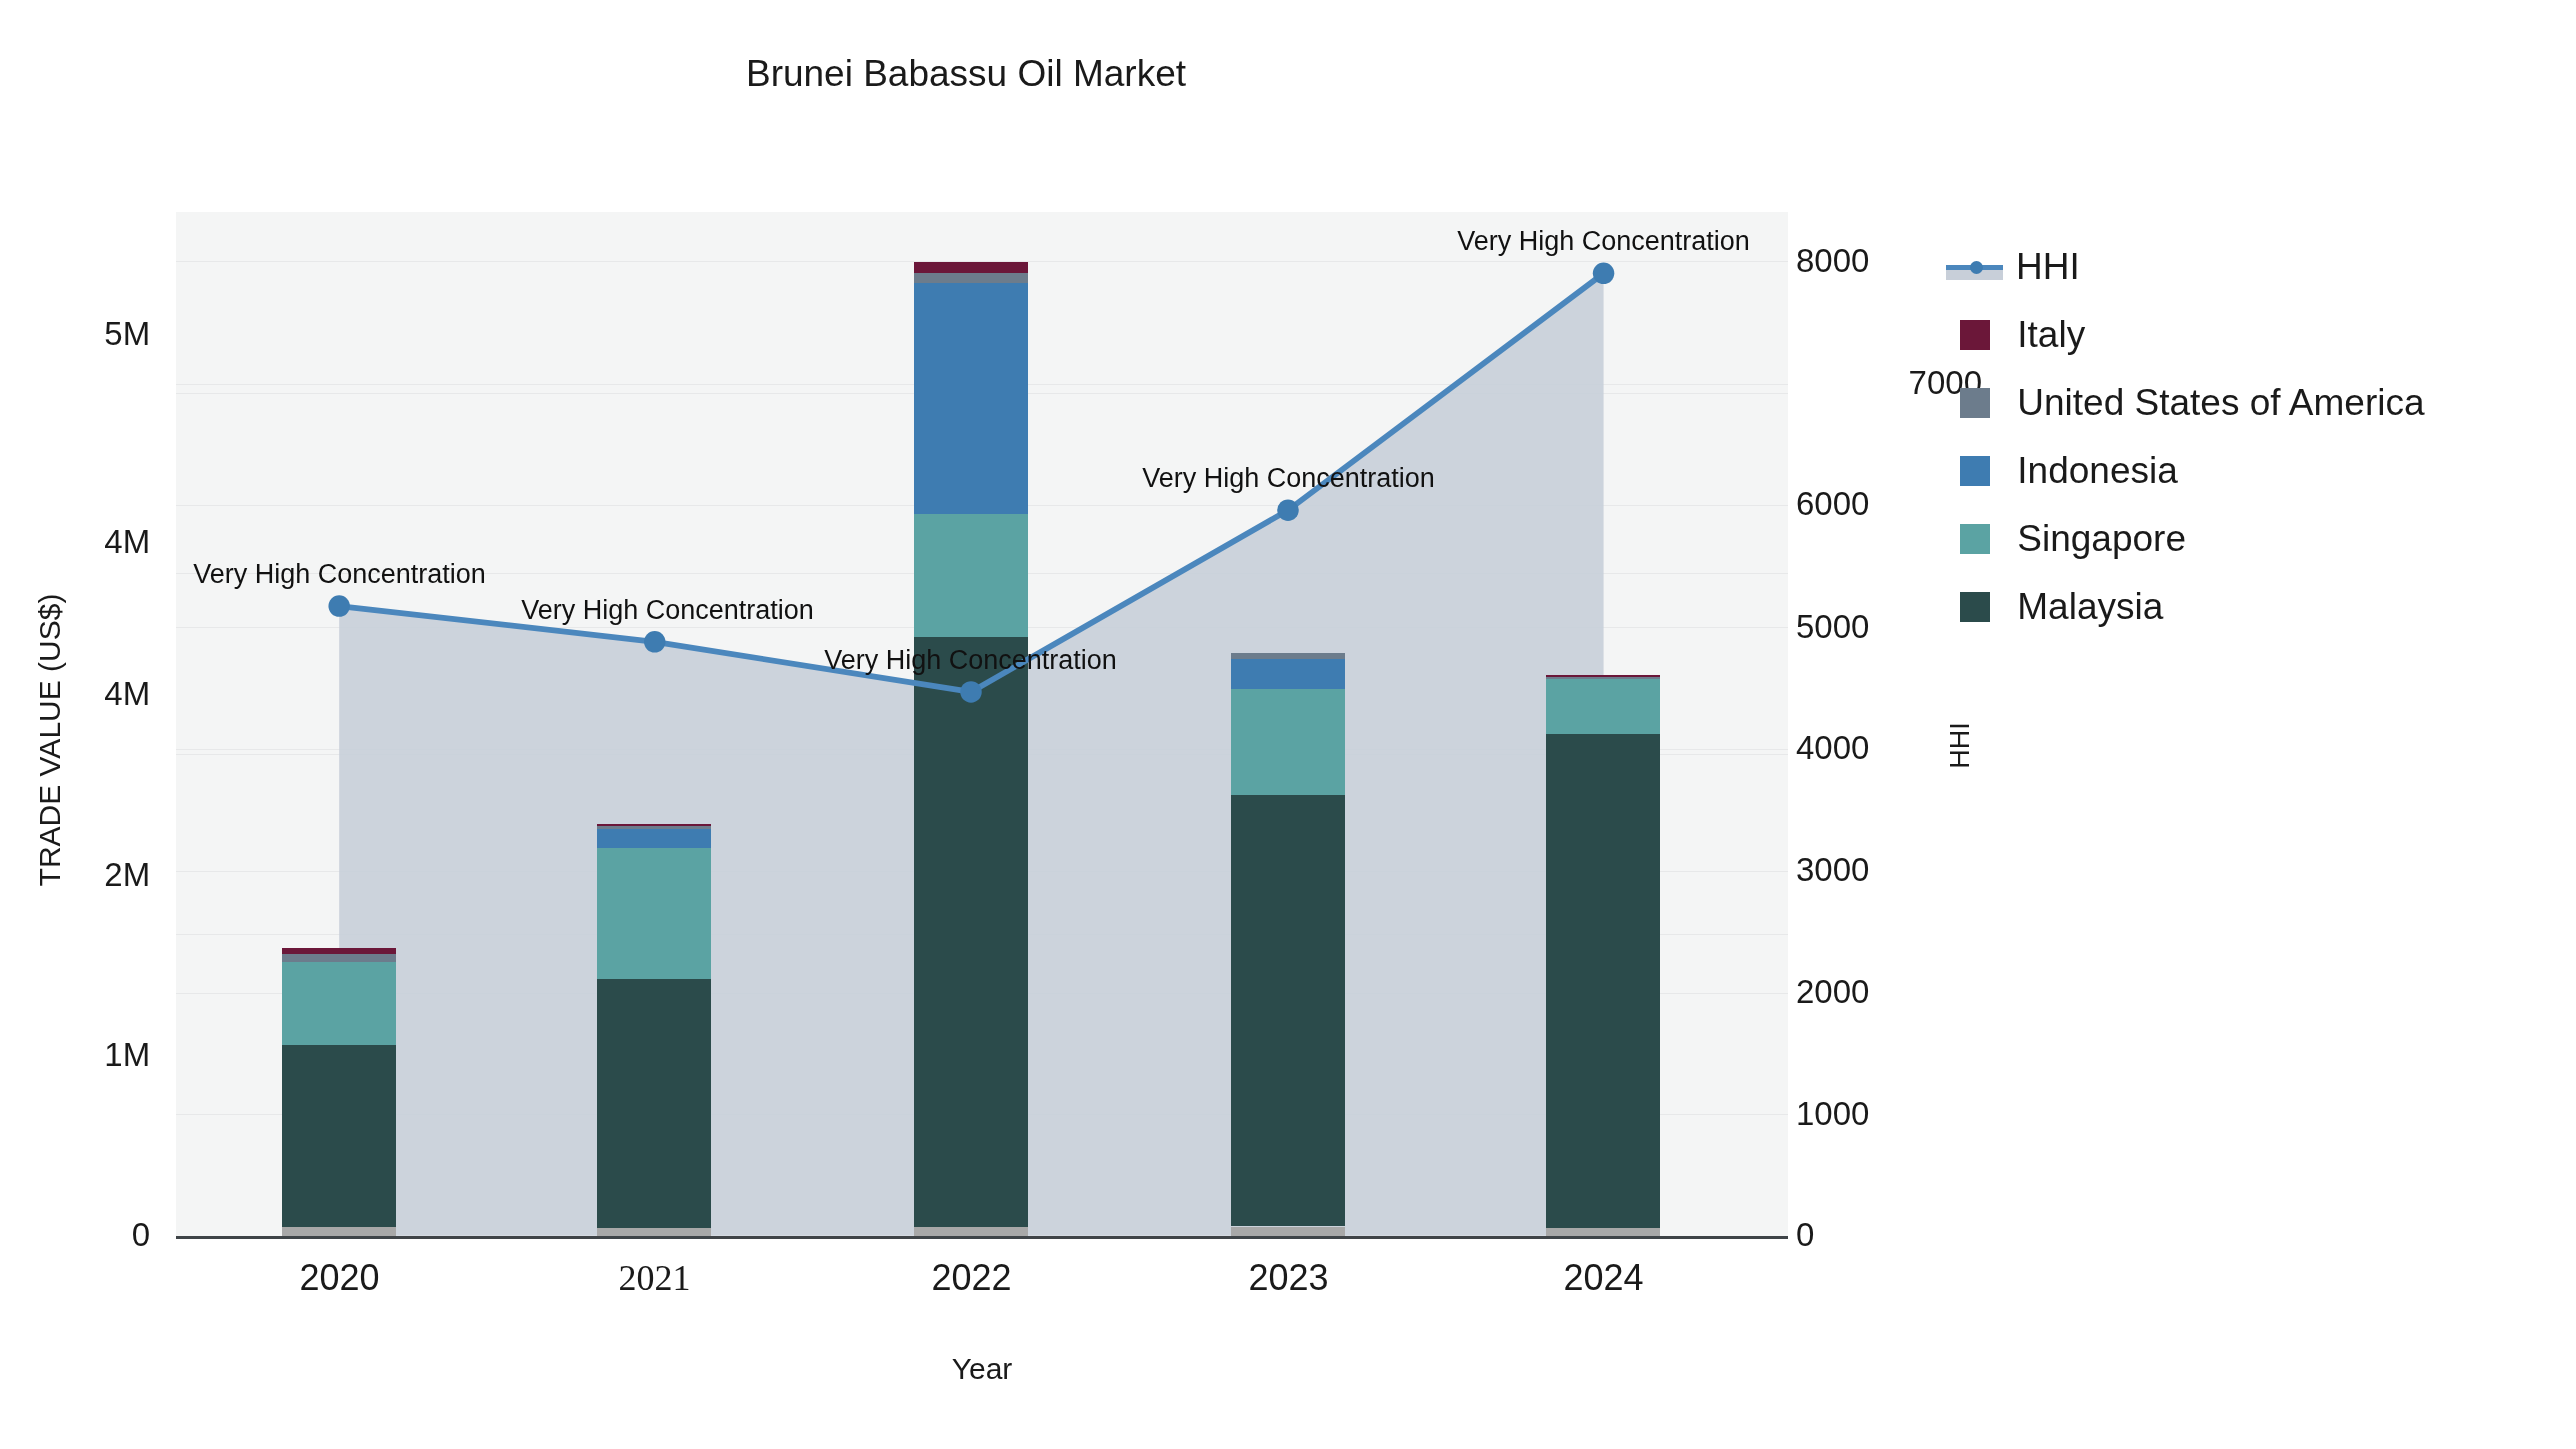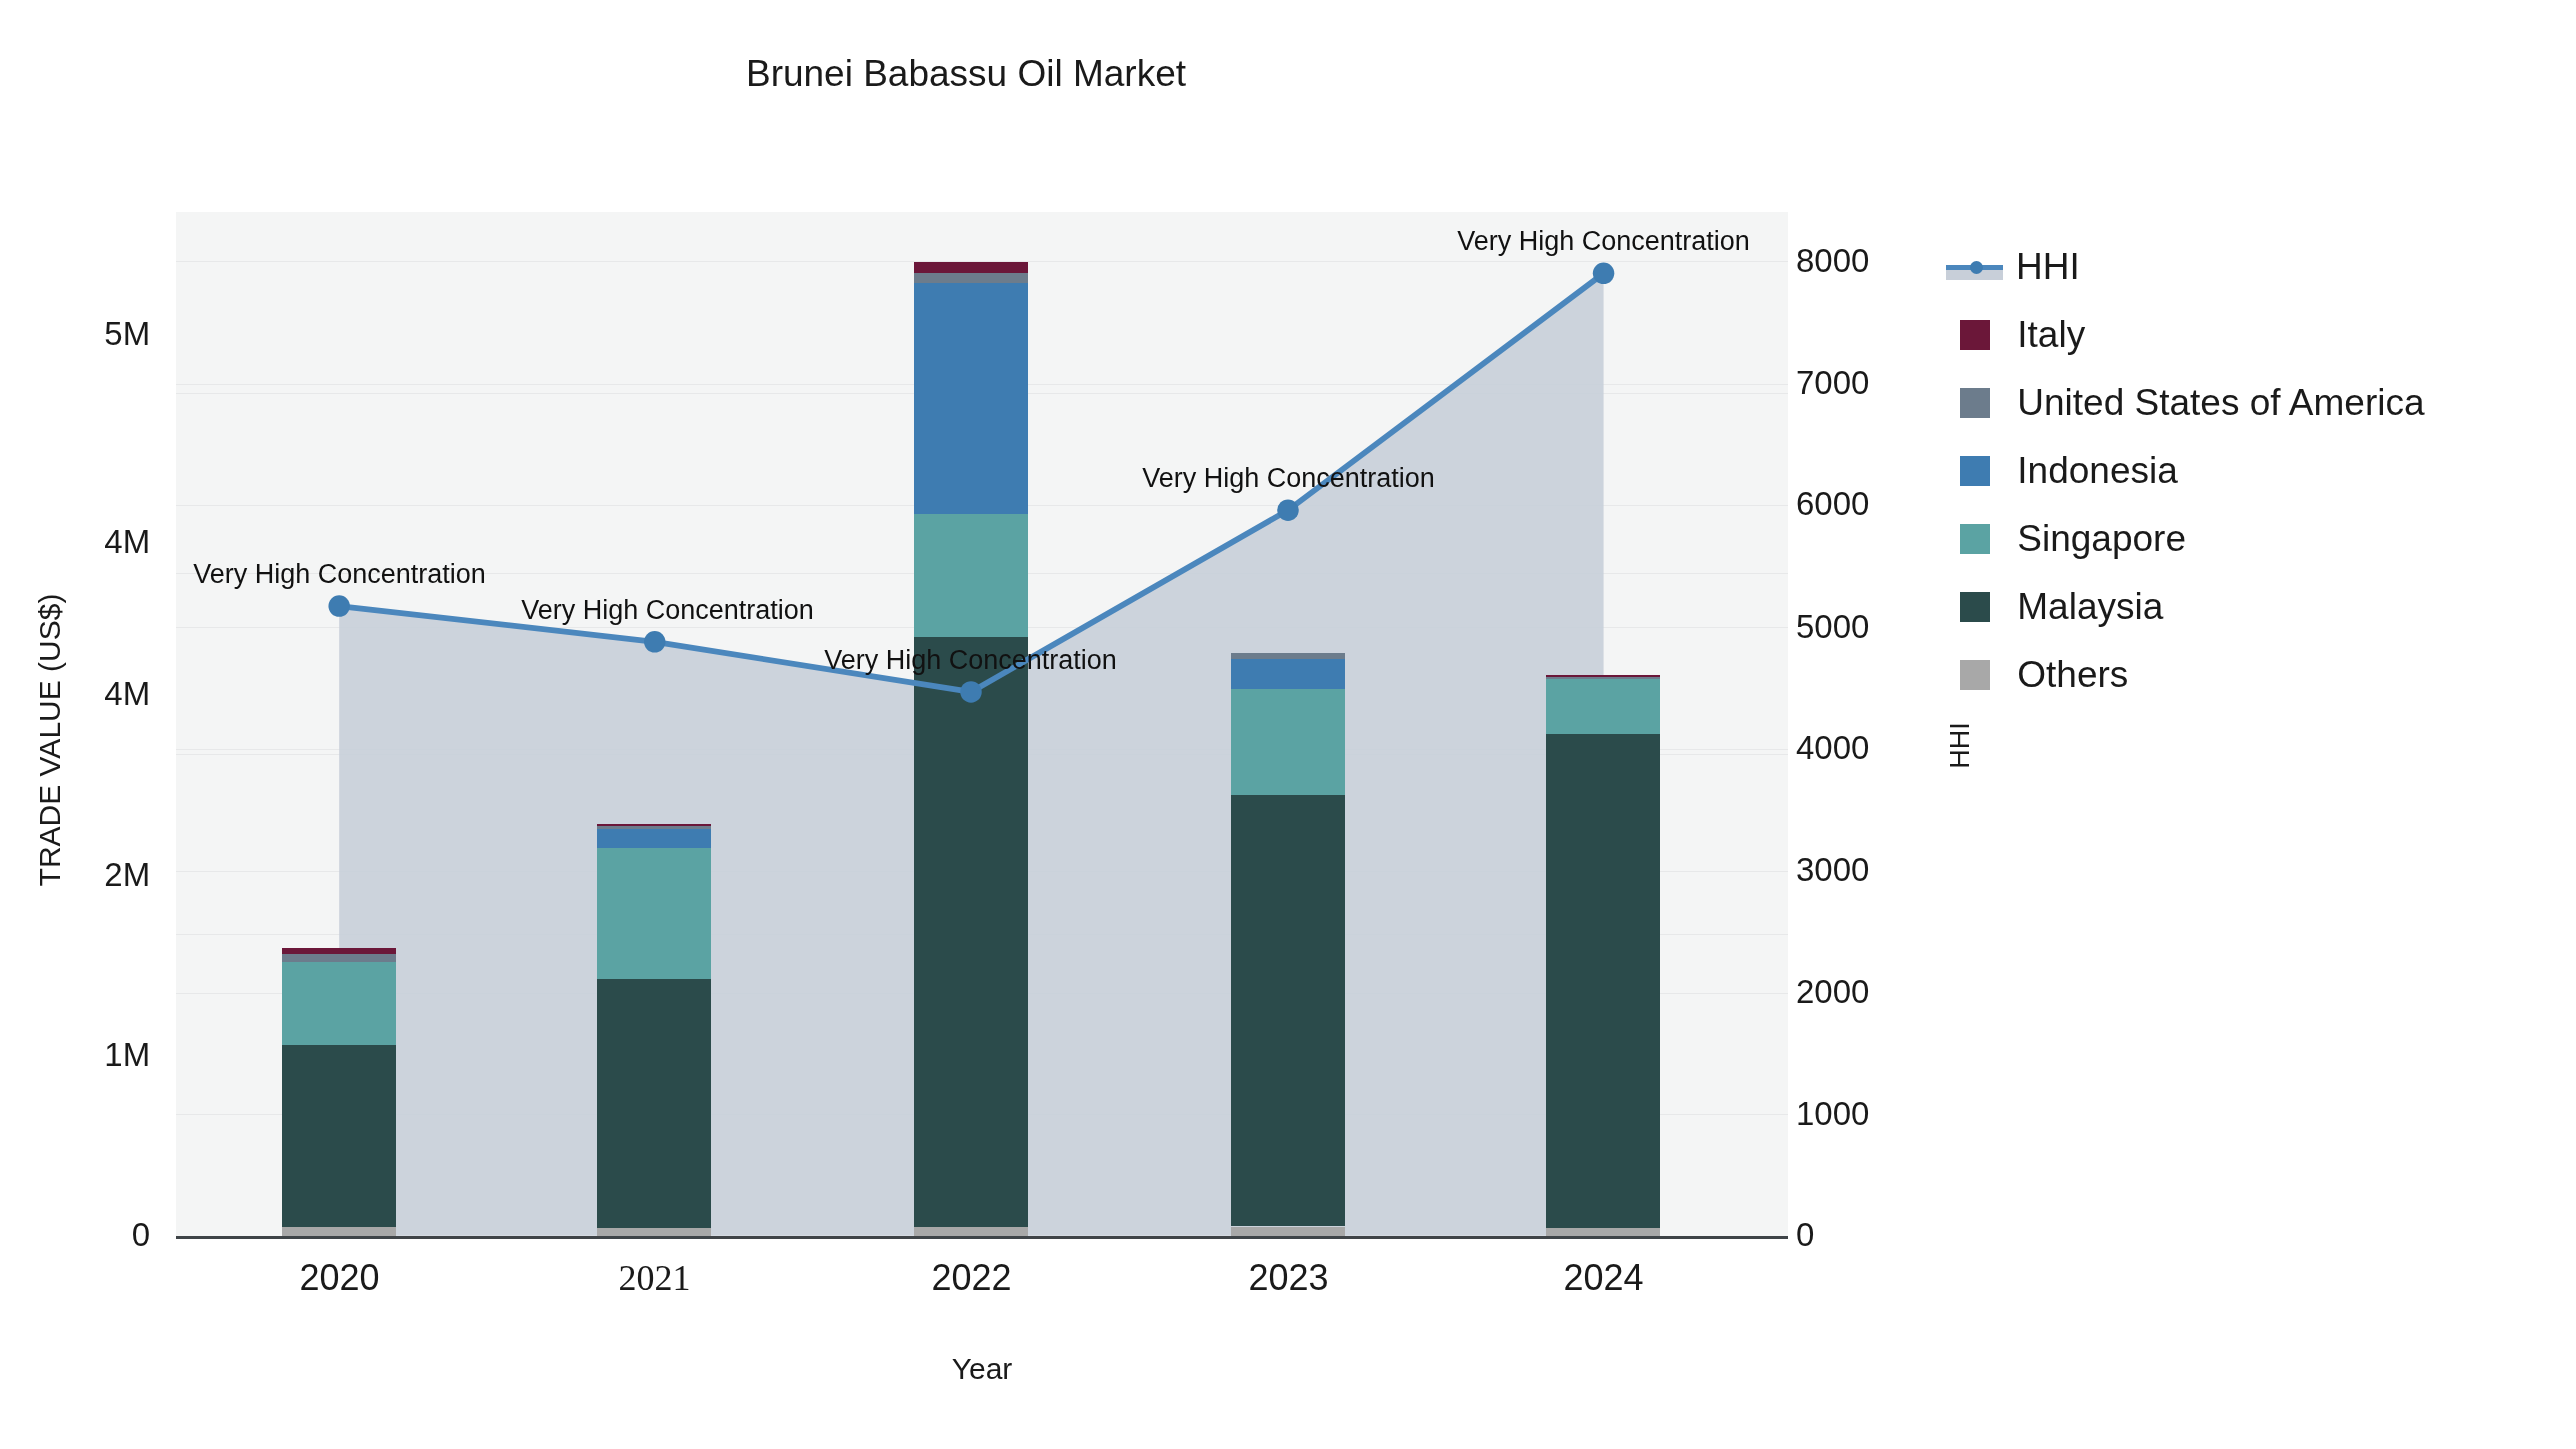--- a/index.html
+++ b/index.html
@@ -143,21 +143,21 @@
   </div>
 
   <div class="yl-wrap">
     <div class="ytick-right" style="left:1796px;top:1216px;">0</div>
     <div class="ytick-right" style="left:1796px;top:1095px;">1000</div>
     <div class="ytick-right" style="left:1796px;top:973px;">2000</div>
     <div class="ytick-right" style="left:1796px;top:851px;">3000</div>
     <div class="ytick-right" style="left:1796px;top:729px;">4000</div>
     <div class="ytick-right" style="left:1796px;top:608px;">5000</div>
     <div class="ytick-right" style="left:1796px;top:485px;">6000</div>
-    <div class="ytick-right" style="left:1796px;top:364px;">7000</div>
+    <div class="ytick-right" style="left:1796px;top:364px;text-align:right;">7000</div>
     <div class="ytick-right" style="left:1796px;top:242px;">8000</div>
   </div>
 
   <div class="xtick" style="left:232px;top:1257px;">2020</div>
   <div class="xtick" style="left:547px;top:1257px;font-family:Liberation Serif, serif;">2021</div>
   <div class="xtick" style="left:864px;top:1257px;">2022</div>
   <div class="xtick" style="left:1181px;top:1257px;">2023</div>
   <div class="xtick" style="left:1496px;top:1257px;">2024</div>
 
   <div class="ylabel-left">TRADE VALUE (US$)</div>
@@ -195,21 +195,17 @@
     <div class="legend-row">
       <span class="legend-swatch" style="background:#5ba3a3;margin-left:14.3px;"></span>
       <span class="legend-label">Singapore</span>
     </div>
 
     <div class="legend-row">
       <span class="legend-swatch" style="background:#2b4b4b;margin-left:14.3px;"></span>
       <span class="legend-label">Malaysia</span>
     </div>
 
-    <div class="legend-row">
-      <span class="legend-swatch" style="background:#a8a8a8;margin-left:14.3px;"></span>
-      <span class="legend-label">Others</span>
-    </div>
 
   </div>
 
 </div>
 
 
 </body></html>

